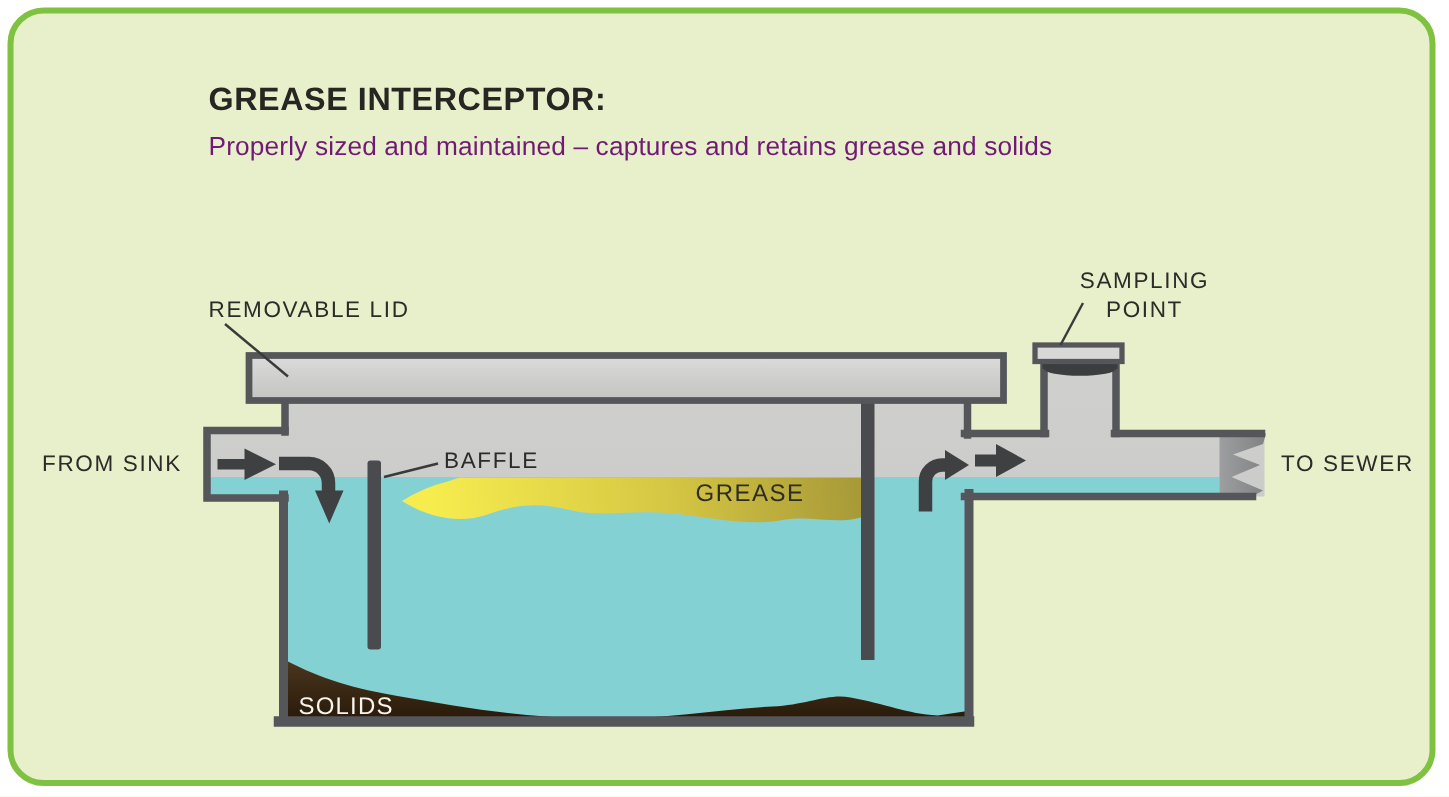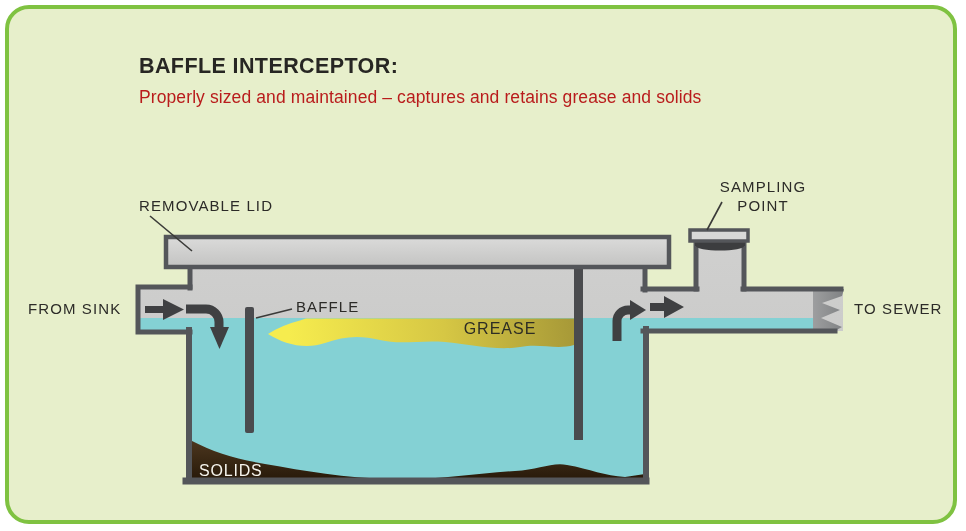--- a/index.html
+++ b/index.html
@@ -4,35 +4,35 @@
 <style>
   html,body{margin:0;padding:0;background:#ffffff;}
   body{width:966px;height:531px;position:relative;overflow:hidden;
        font-family:"Liberation Sans", sans-serif;}
   .panel{position:absolute;left:5px;top:5px;width:952px;height:519px;
          box-sizing:border-box;background:#e7efcb;border:4px solid #7fc241;
          border-radius:24px;}
   .heading{position:absolute;left:139px;top:54px;}
   .heading h1{margin:0;font-size:21.5px;font-weight:bold;color:#272623;
               letter-spacing:0.4px;}
-  .heading p{margin:8px 0 0 0;font-size:17.5px;color:#b91c1c;
+  .heading p{margin:8px 0 0 0;font-size:17.5px;color:#701a75;
              letter-spacing:0.1px;}
   svg.diagram{position:absolute;left:0;top:0;}
   svg text{font-family:"Liberation Sans", sans-serif;}
   .lbl{font-size:15px;fill:#2c2b28;letter-spacing:1.1px;font-weight:500;}
   .lbl-grease{font-size:16px;fill:#2e2d24;letter-spacing:1px;font-weight:500;}
   .lbl-solids{font-size:16px;fill:#f7f5ee;letter-spacing:0.8px;}
 </style>
 </head>
 <body>
 
 <div class="panel"></div>
 
 <div class="heading">
-  <h1>BAFFLE INTERCEPTOR:</h1>
+  <h1>GREASE INTERCEPTOR:</h1>
   <p>Properly sized and maintained – captures and retains grease and solids</p>
 </div>
 
 <svg class="diagram" width="966" height="531" viewBox="0 0 966 531">
   <defs>
     <linearGradient id="grayGrad" x1="0" y1="240" x2="0" y2="480" gradientUnits="userSpaceOnUse">
       <stop offset="0" stop-color="#d0d0cf"></stop>
         <stop offset="1" stop-color="#c4c4c3"></stop>
     </linearGradient>
     <linearGradient id="lidGrad" x1="0" y1="237" x2="0" y2="267" gradientUnits="userSpaceOnUse">

